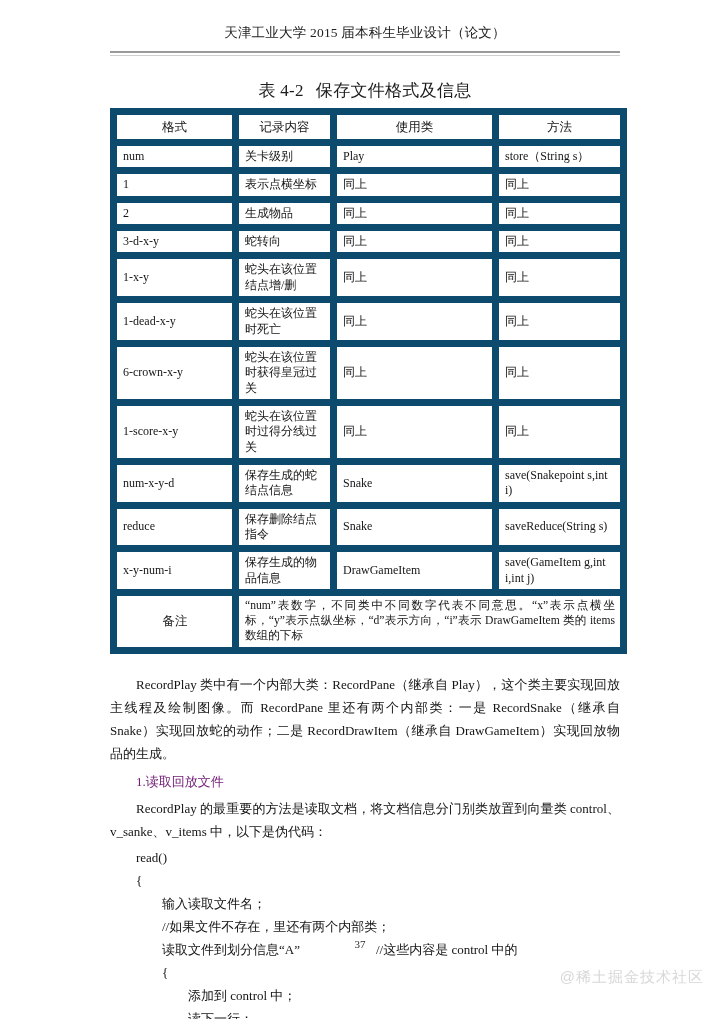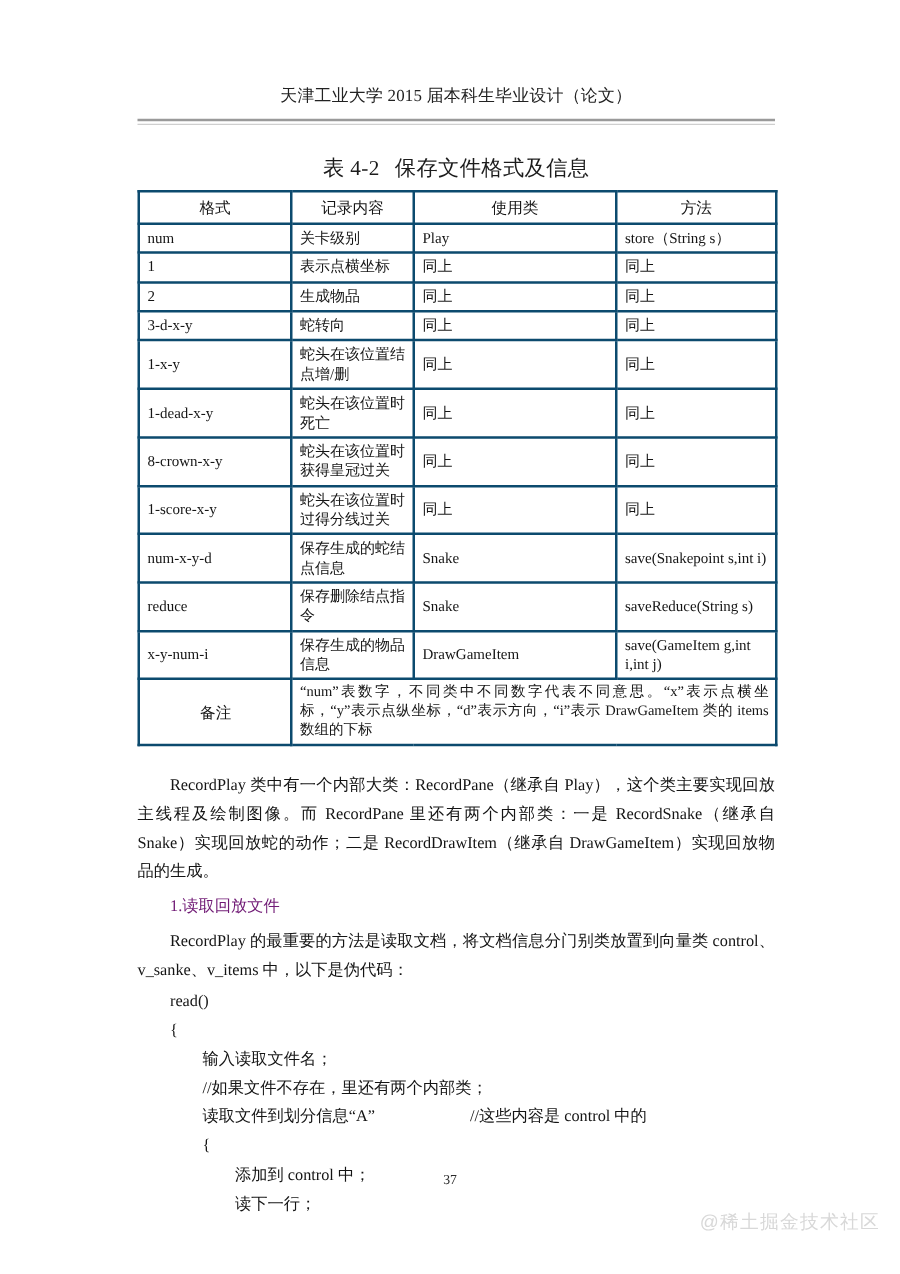--- a/index.html
+++ b/index.html
@@ -23,21 +23,21 @@
   }
   .content {
     position: absolute;
     left: 110px;
     top: 0;
     width: 510px;
   }
 
   
   .doc-header {
-    padding-top: 68px;
+    padding-top: 24px;
     text-align: center;
     font-size: 13.5px;
     letter-spacing: 0.2px;
     color: #222;
   }
   .header-rule {
     margin-top: 9px;
     border-top: 2px solid #9a9a9a;
     border-bottom: 1px solid #cfcfcf;
     height: 2px;
@@ -57,21 +57,21 @@
   
   table.fmt-table {
     margin-top: 6px;
     width: 510px;
     border-collapse: collapse;
     table-layout: fixed;
     font-size: 11.5px;
     color: #151515;
   }
   table.fmt-table td, table.fmt-table th {
-    border: 2px solid #0c4a6e;
+    border: 7px solid #0c4a6e;
     padding: 3px 5px 3px 6px;
     vertical-align: middle;
     line-height: 1.28;
     font-weight: normal;
     word-break: break-word;
   }
   table.fmt-table thead th {
     text-align: center;
     font-size: 12.5px;
     padding: 4px 4px;
@@ -213,21 +213,21 @@
           <td class="cell-cn">同上</td>
           <td class="cell-cn">同上</td>
         </tr>
         <tr>
           <td class="cell-en">1-dead-x-y</td>
           <td class="cell-cn">蛇头在该位置时死亡</td>
           <td class="cell-cn">同上</td>
           <td class="cell-cn">同上</td>
         </tr>
         <tr>
-          <td class="cell-en">8-crown-x-y</td>
+          <td class="cell-en">6-crown-x-y</td>
           <td class="cell-cn">蛇头在该位置时获得皇冠过关</td>
           <td class="cell-cn">同上</td>
           <td class="cell-cn">同上</td>
         </tr>
         <tr>
           <td class="cell-en">1-score-x-y</td>
           <td class="cell-cn">蛇头在该位置时过得分线过关</td>
           <td class="cell-cn">同上</td>
           <td class="cell-cn">同上</td>
         </tr>

